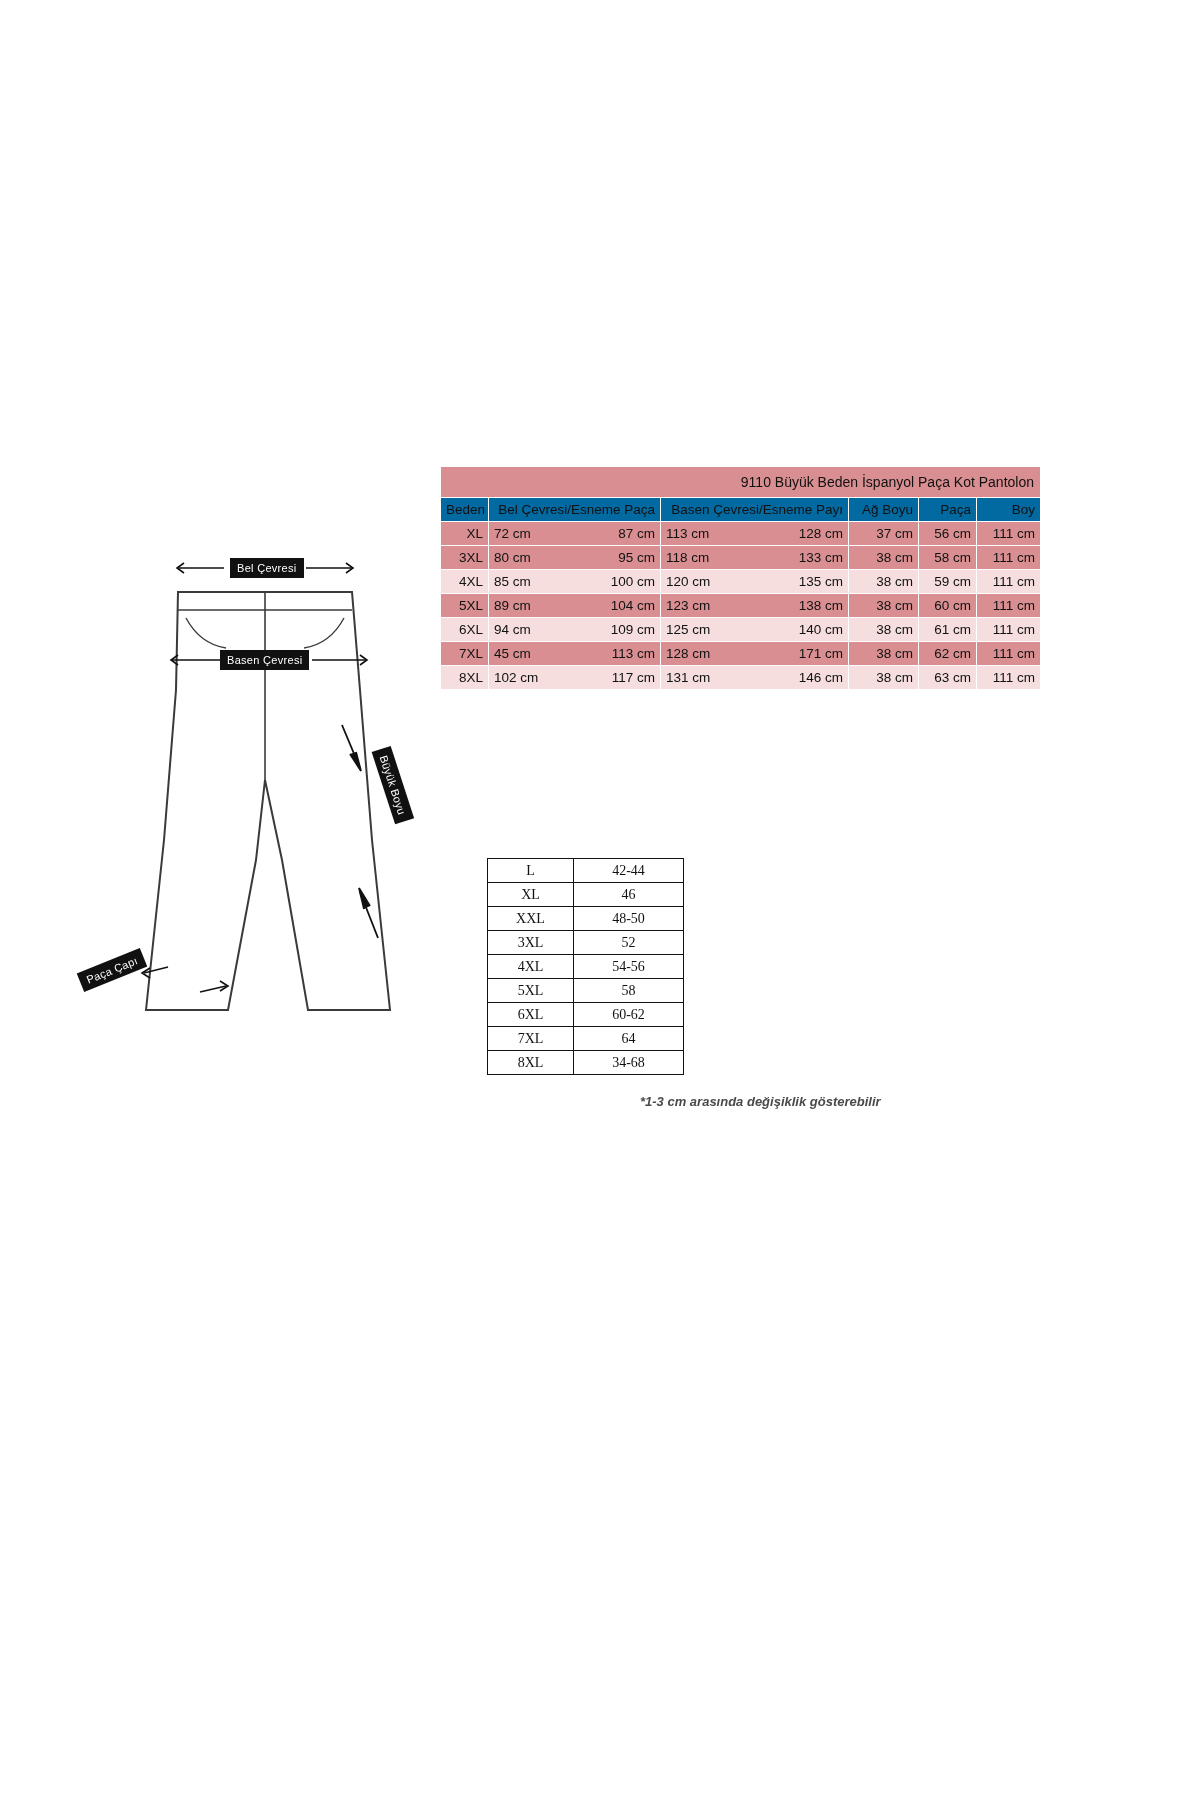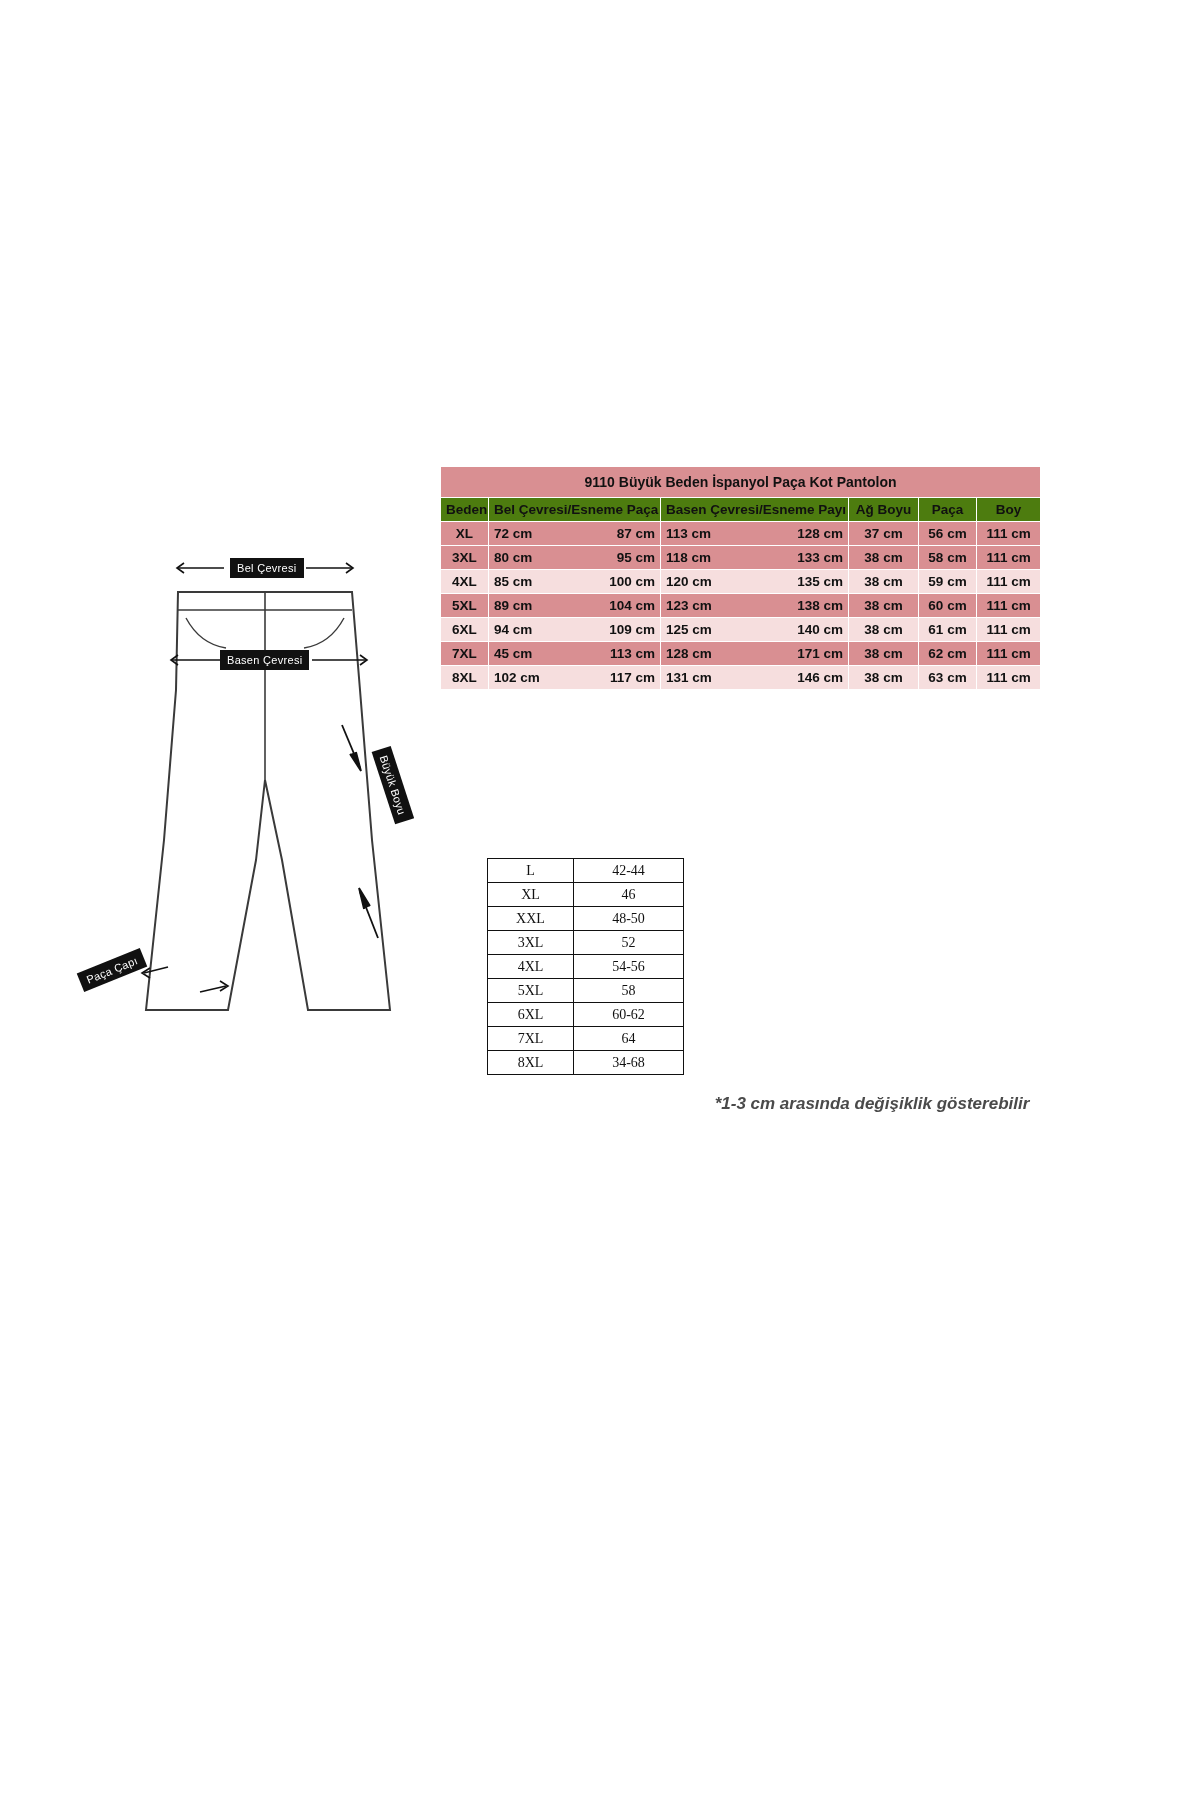--- a/index.html
+++ b/index.html
@@ -46,37 +46,37 @@
     left: 440px;
     top: 466px;
     width: 600px;
     border-collapse: collapse;
     table-layout: fixed;
     font-family: "Liberation Sans", sans-serif;
   }
   #size-table td, #size-table th {
     border: 1px solid #ffffff;
     font-size: 13.5px;
-    font-weight: bold;
+    font-weight: normal;
     color: #111111;
     padding: 4px 5px;
-    text-align: center;
+    text-align: right;
     vertical-align: middle;
     height: 24px;
     box-sizing: border-box;
     overflow: hidden;
     white-space: nowrap;
   }
   #size-table .title-row td {
     background: #d98f92;
     font-size: 14px;
     padding: 7px 6px;
   }
   #size-table .head-row td {
-    background: #4d7c0f;
+    background: #0369a1;
   }
   #size-table tbody tr.odd td  { background: #d98f92; }
   #size-table tbody tr.even td { background: #f6dede; }
   .pair { display: flex; justify-content: space-between; }
   .pair .b { padding-right: 8px; }
 
   
   #conv-table {
     position: absolute;
     left: 487px;
@@ -93,28 +93,28 @@
     text-align: center;
     height: 24px;
     padding: 1px 2px;
     background: #ffffff;
     box-sizing: border-box;
   }
 
   
   #footnote {
     position: absolute;
-    left: 672px;
+    left: 640px;
     top: 1094px;
     width: 400px;
-    text-align: center;
+    text-align: left;
     font-family: "Liberation Sans", sans-serif;
     font-style: italic;
     font-weight: bold;
-    font-size: 17px;
+    font-size: 13px;
     color: #4a4a4a;
   }
 </style>
 </head>
 <body>
 
 <div id="diagram">
   <svg width="420" height="500" viewBox="0 0 420 500">
 
     <path d="M118 52 L292 52 L300 150 L312 300 L330 470 L248 470 L222 320 L205 240 L196 320 L168 470 L86 470 L104 300 L116 150 Z" fill="#ffffff" stroke="#3a3a3a" stroke-width="2"></path>

